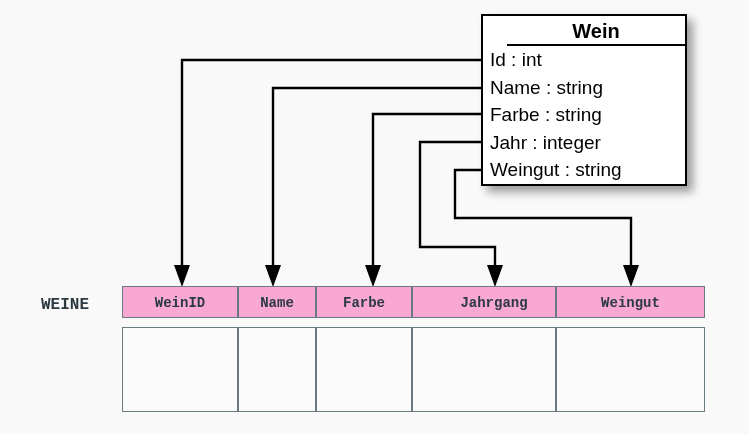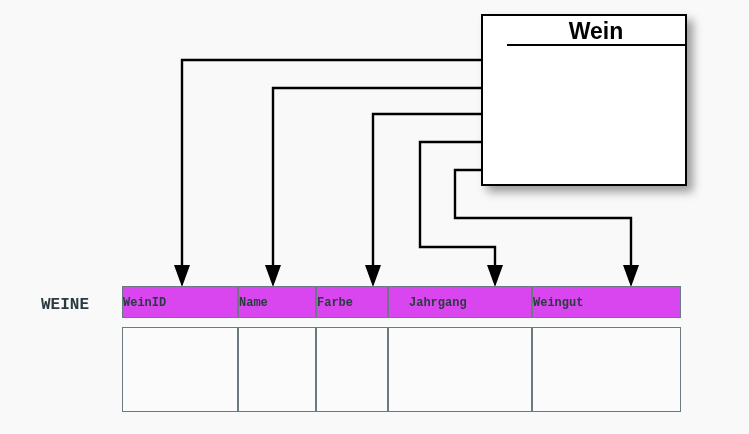--- a/index.html
+++ b/index.html
@@ -20,21 +20,21 @@
     background:#ffffff;
     border:2px solid #000000;
     box-sizing:border-box;
     box-shadow:6px 6px 9px rgba(0,0,0,0.38);
     z-index:5;
   }
   .uml-class-name{
     height:30px;
     line-height:30px;
     text-align:center;
-    font-size:23px;
+    font-size:20px;
     font-weight:bold;
     color:#000;
     border-bottom:2px solid #000;
     box-sizing:border-box;
     white-space:nowrap;
     margin-left:24px;
   }
   .uml-attrs{
     box-sizing:border-box;
     padding:0;
@@ -79,45 +79,45 @@
   }
   .rel-table{
     position:absolute;
     left:122px;top:286px;
     z-index:3;
   }
   .rel-row{display:flex;}
   .rel-row.header .rel-cell{
     height:32px;
     line-height:32px;
-    text-align:left;
+    text-align:center;
     font-family:"Liberation Mono","DejaVu Sans Mono",monospace;
-    font-size:12px;
+    font-size:14px;
     font-weight:bold;
     color:#2b3a40;
-    background:#d946ef;
+    background:#f9a8d4;
   }
   .rel-row.body{margin-top:9px;}
   .rel-row.body .rel-cell{
     height:85px;
     background:#fbfbfb;
   }
   .rel-cell{
     box-sizing:border-box;
     border:1.5px solid #6b7a80;
     border-right-width:0.75px;
     border-left-width:0.75px;
     white-space:nowrap;
   }
   .rel-cell:first-child{border-left-width:1.5px;}
   .rel-cell:last-child{border-right-width:1.5px;}
 
   .c0{width:116px;}
   .c1{width:78px;}
-  .c2{width:72px;}
+  .c2{width:96px;}
   .c3{width:144px;padding-left:20px;}
   .c4{width:149px;}
 </style>
 </head>
 <body>
 
 <div id="stage">
 
   <svg id="connectors" viewBox="0 0 749 434" width="749" height="434" aria-hidden="true">
 
@@ -142,20 +142,27 @@
     </g>
 
     <g>
       <path d="M 481 170 L 455 170 L 455 218 L 631 218 L 631 272"></path>
       <polygon points="631,287 623,265 639,265"></polygon>
     </g>
   </svg>
 
   <div class="uml-class">
     <div class="uml-class-name">Wein</div>
+    <div class="uml-attrs">
+      <div class="uml-attr">Id : int</div>
+      <div class="uml-attr">Name : string</div>
+      <div class="uml-attr">Farbe : string</div>
+      <div class="uml-attr">Jahr : integer</div>
+      <div class="uml-attr">Weingut : string</div>
+    </div>
   </div>
 
   <div class="table-label">WEINE</div>
 
   <div class="rel-table">
 
     <div class="rel-row header">
       <div class="rel-cell c0">WeinID</div>
       <div class="rel-cell c1">Name</div>
       <div class="rel-cell c2">Farbe</div>

